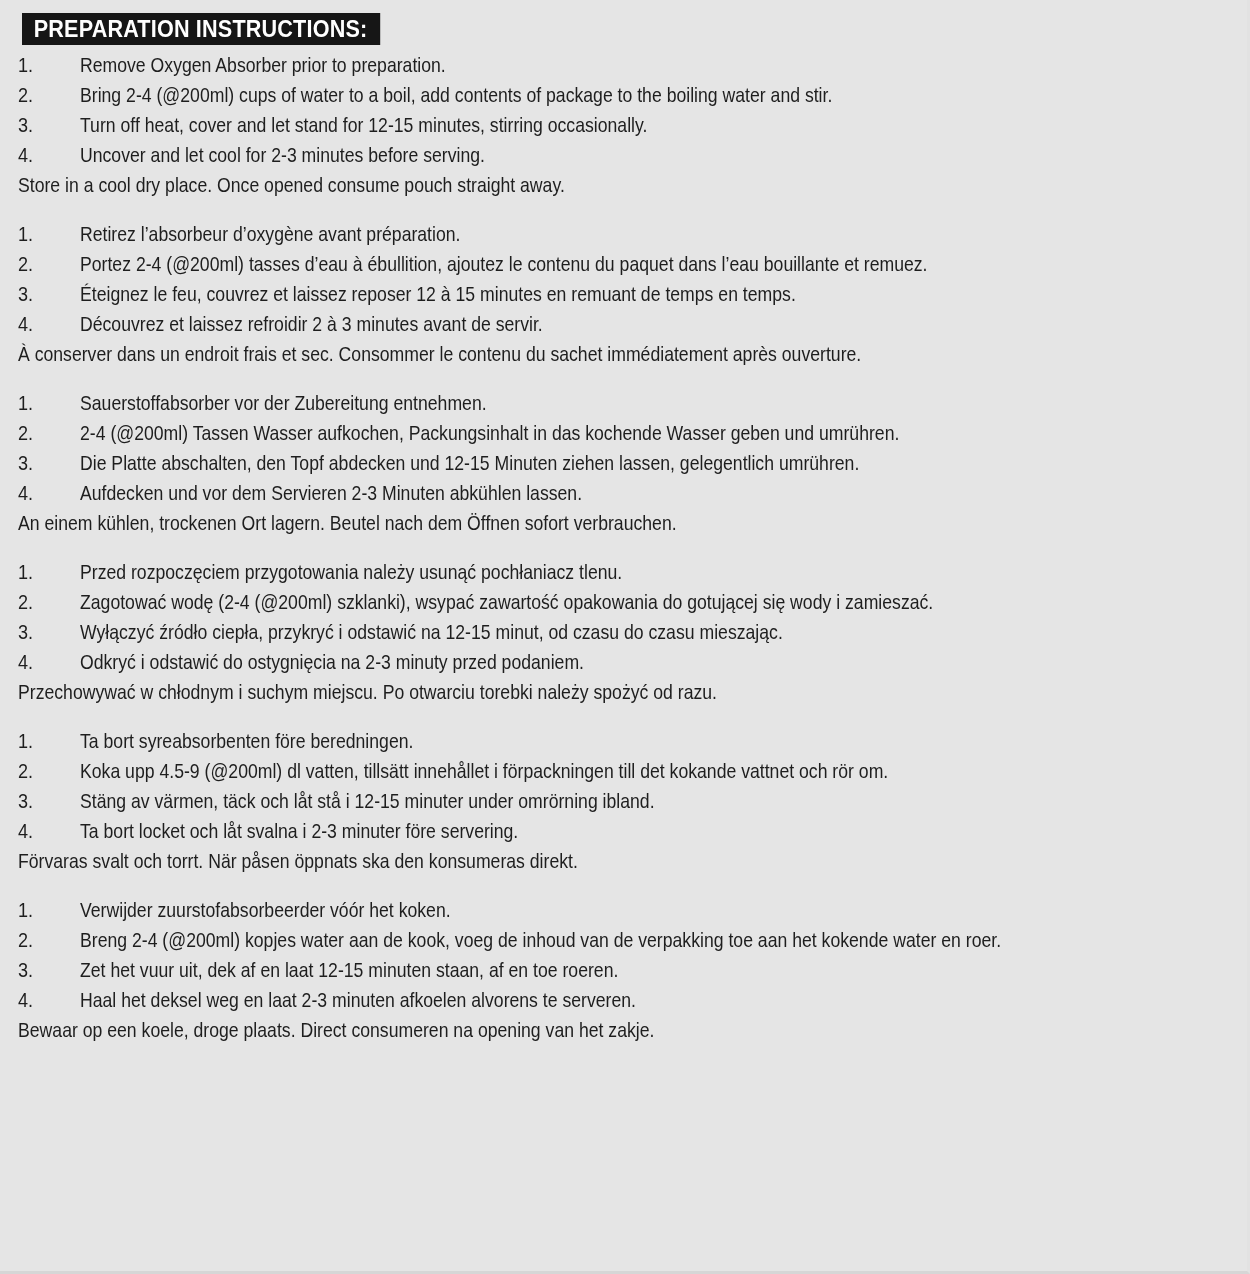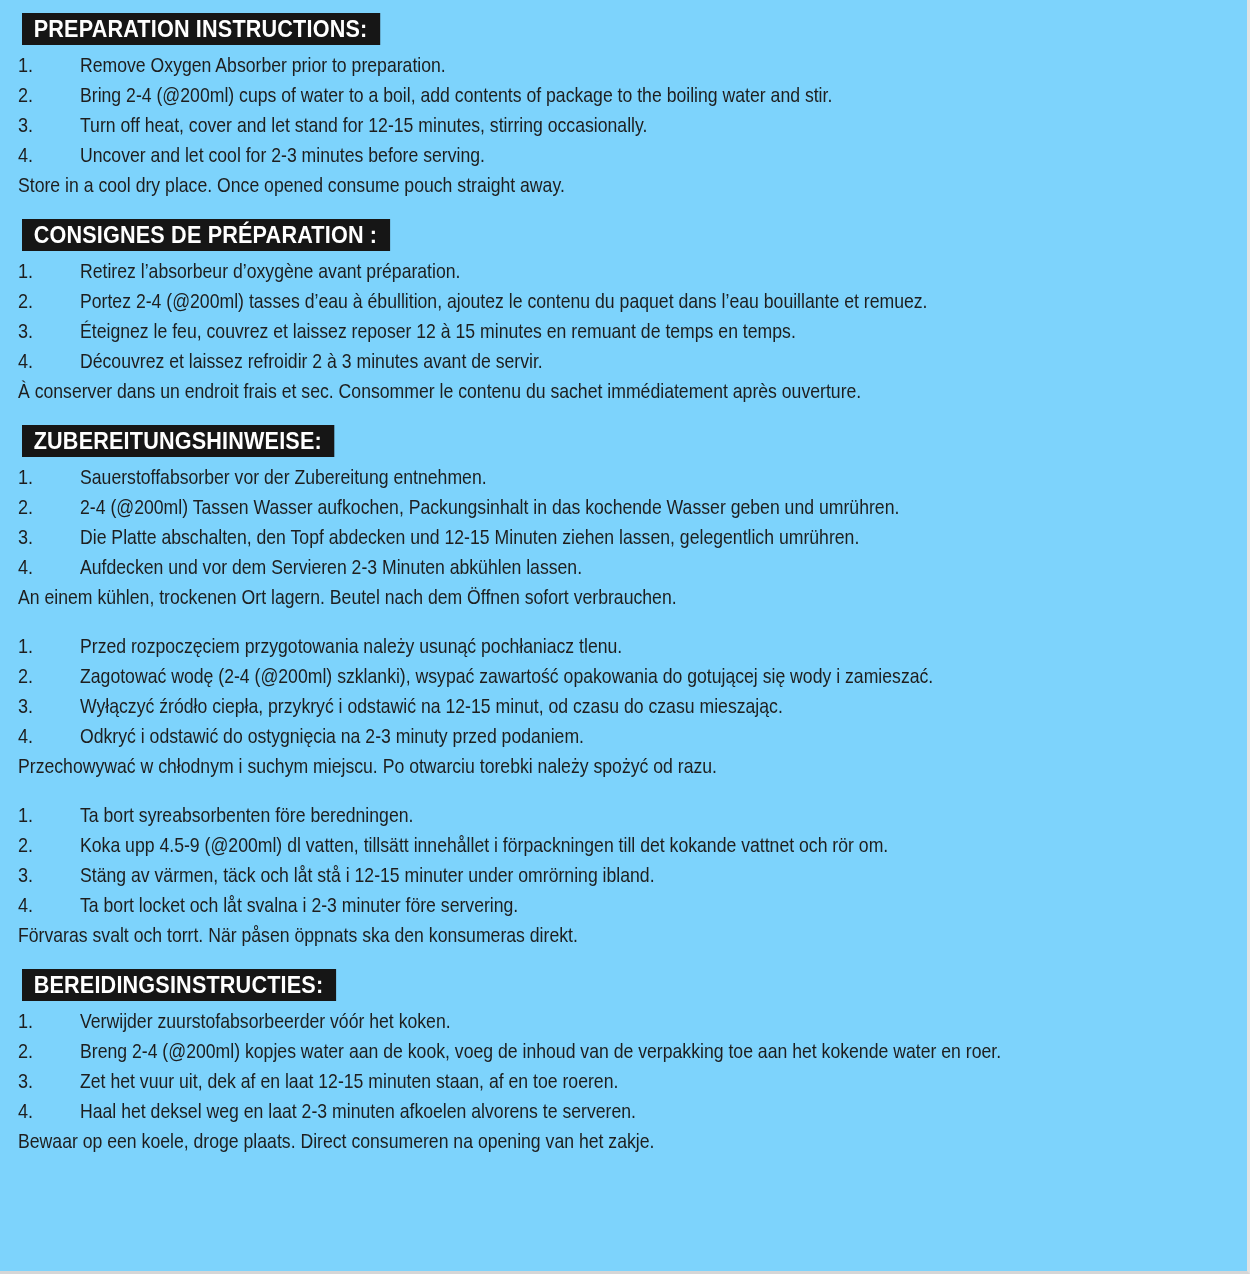--- a/index.html
+++ b/index.html
@@ -4,21 +4,21 @@
 <style>
   html, body {
     margin: 0;
     padding: 0;
     background: #ffffff;
   }
   .page {
     position: relative;
     width: 1250px;
     height: 1274px;
-    background: #7dd3fc;
+    background: #e5e5e5;
     font-family: "Liberation Sans", sans-serif;
     color: #1e1e1e;
     overflow: hidden;
     box-sizing: border-box;
     padding-top: 13px;
     border-right: 3px solid #e2e2e2;
     border-bottom: 3px solid #d6d6d6;
   }
   section.instr {
     margin: 0 0 19px 0;
@@ -101,23 +101,20 @@
       </li>
       <li class="step">
         <span class="num">4.</span>
         <span class="txt">Uncover and let cool for 2-3 minutes before serving.</span>
       </li>
     </ol>
     <p class="storage">Store in a cool dry place. Once opened consume pouch straight away.</p>
   </section>
 
   <section class="instr">
-    <div class="hdr-row">
-      <h2 class="hdr">CONSIGNES DE PRÉPARATION :</h2>
-    </div>
     <ol class="steps">
       <li class="step">
         <span class="num">1.</span>
         <span class="txt">Retirez l’absorbeur d’oxygène avant préparation.</span>
       </li>
       <li class="step">
         <span class="num">2.</span>
         <span class="txt">Portez 2-4 (@200ml) tasses d’eau à ébullition, ajoutez le contenu du paquet dans l’eau bouillante et remuez.</span>
       </li>
       <li class="step">
@@ -126,23 +123,20 @@
       </li>
       <li class="step">
         <span class="num">4.</span>
         <span class="txt">Découvrez et laissez refroidir 2 à 3 minutes avant de servir.</span>
       </li>
     </ol>
     <p class="storage">À conserver dans un endroit frais et sec. Consommer le contenu du sachet immédiatement après ouverture.</p>
   </section>
 
   <section class="instr">
-    <div class="hdr-row">
-      <h2 class="hdr">ZUBEREITUNGSHINWEISE:</h2>
-    </div>
     <ol class="steps">
       <li class="step">
         <span class="num">1.</span>
         <span class="txt">Sauerstoffabsorber vor der Zubereitung entnehmen.</span>
       </li>
       <li class="step">
         <span class="num">2.</span>
         <span class="txt">2-4 (@200ml) Tassen Wasser aufkochen, Packungsinhalt in das kochende Wasser geben und umrühren.</span>
       </li>
       <li class="step">
@@ -195,23 +189,20 @@
       </li>
       <li class="step">
         <span class="num">4.</span>
         <span class="txt">Ta bort locket och låt svalna i 2-3 minuter före servering.</span>
       </li>
     </ol>
     <p class="storage">Förvaras svalt och torrt. När påsen öppnats ska den konsumeras direkt.</p>
   </section>
 
   <section class="instr">
-    <div class="hdr-row">
-      <h2 class="hdr">BEREIDINGSINSTRUCTIES:</h2>
-    </div>
     <ol class="steps">
       <li class="step">
         <span class="num">1.</span>
         <span class="txt">Verwijder zuurstofabsorbeerder vóór het koken.</span>
       </li>
       <li class="step">
         <span class="num">2.</span>
         <span class="txt">Breng 2-4 (@200ml) kopjes water aan de kook, voeg de inhoud van de verpakking toe aan het kokende water en roer.</span>
       </li>
       <li class="step">

